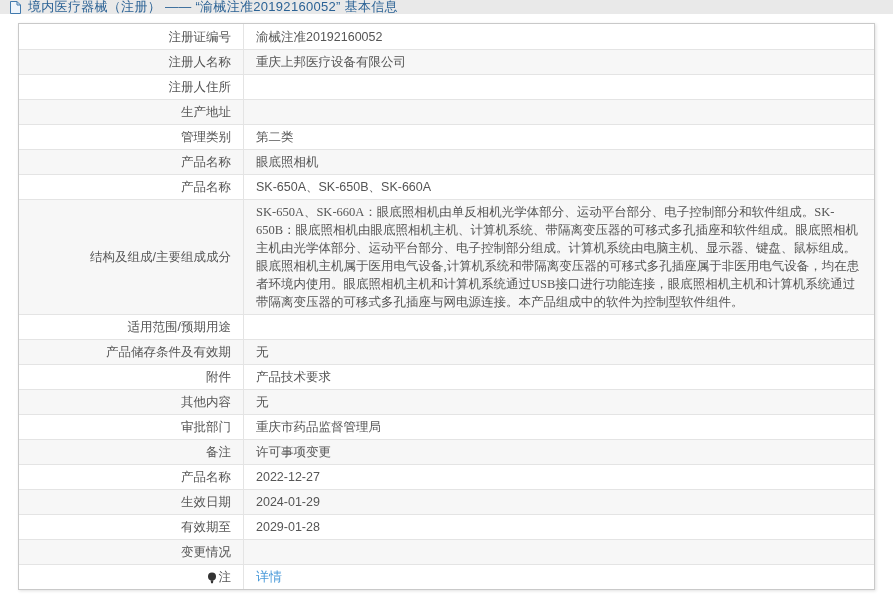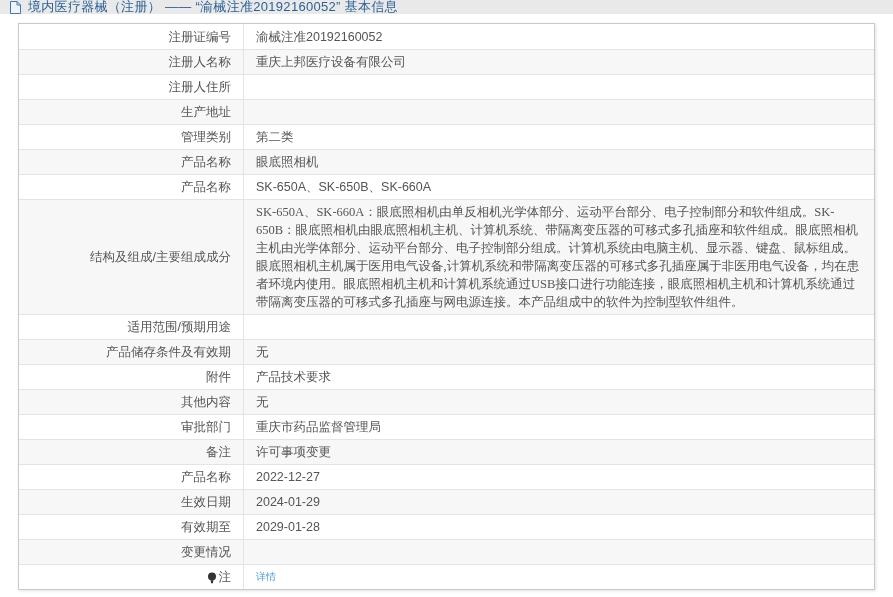--- a/index.html
+++ b/index.html
@@ -23,21 +23,21 @@
     flex:0 0 225px; width:225px; display:flex; align-items:center;
     justify-content:flex-end; text-align:right;
     padding:3px 12px 3px 8px; color:#555; font-size:12.5px;
     border-right:1px solid #e4e4e4; line-height:18px;
   }
   .cell-value {
     flex:1 1 auto; display:flex; align-items:center;
     padding:3px 10px 3px 12px; color:#555; font-size:12.5px; line-height:18px;
   }
   .cell-value .wrap { display:block;font-family:Liberation Serif, serif; }
-  a.link { color:#4a9ad9; text-decoration:none; font-size:10px; cursor:pointer; }
+  a.link { color:#4a9ad9; text-decoration:none; font-size:13px; cursor:pointer; }
   .note-label { display:inline-flex; align-items:center; gap:2px; }
   .bulb-icon { display:inline-flex; position:relative; top:1px; }
 </style>
 </head>
 <body>
 
 <div class="titlebar">
   <span class="doc-icon">
     <svg width="13" height="15" viewBox="0 0 13 15">
       <path d="M1.5 1.5 h6.5 l3.5 3.5 v8.5 h-10 z" fill="#eef4fb" stroke="#4179ad" stroke-width="1"></path>

